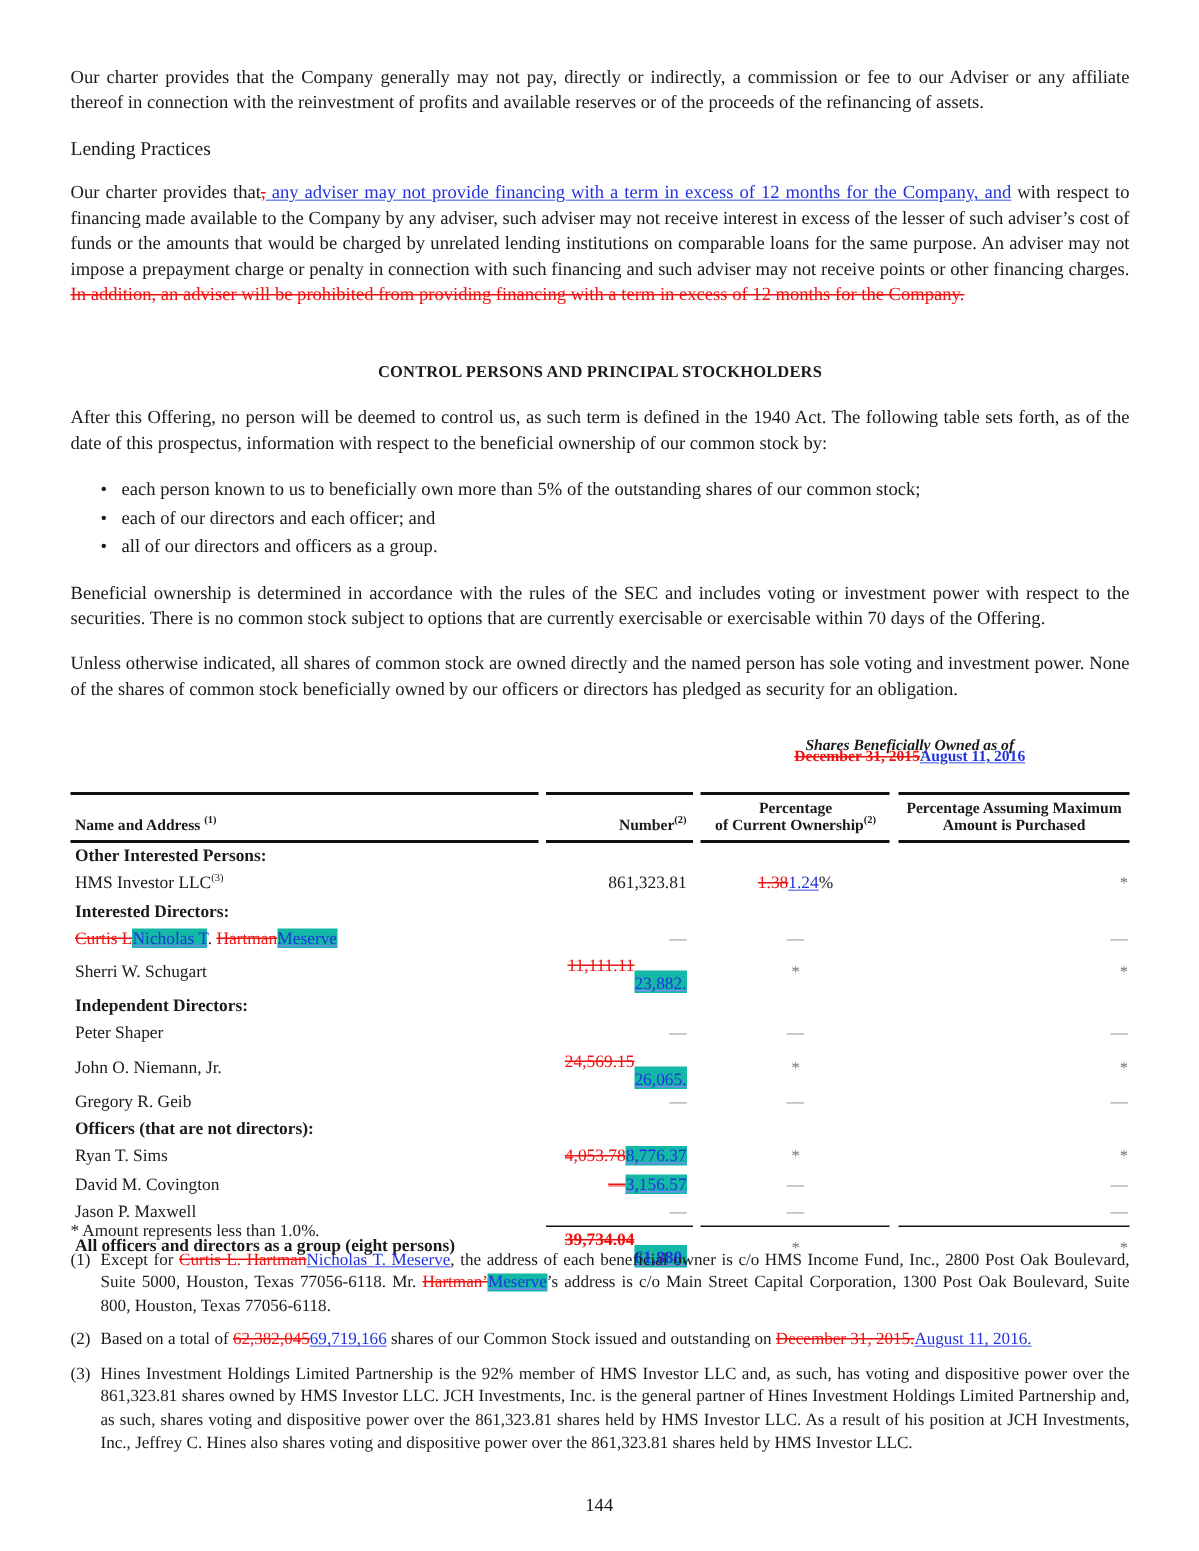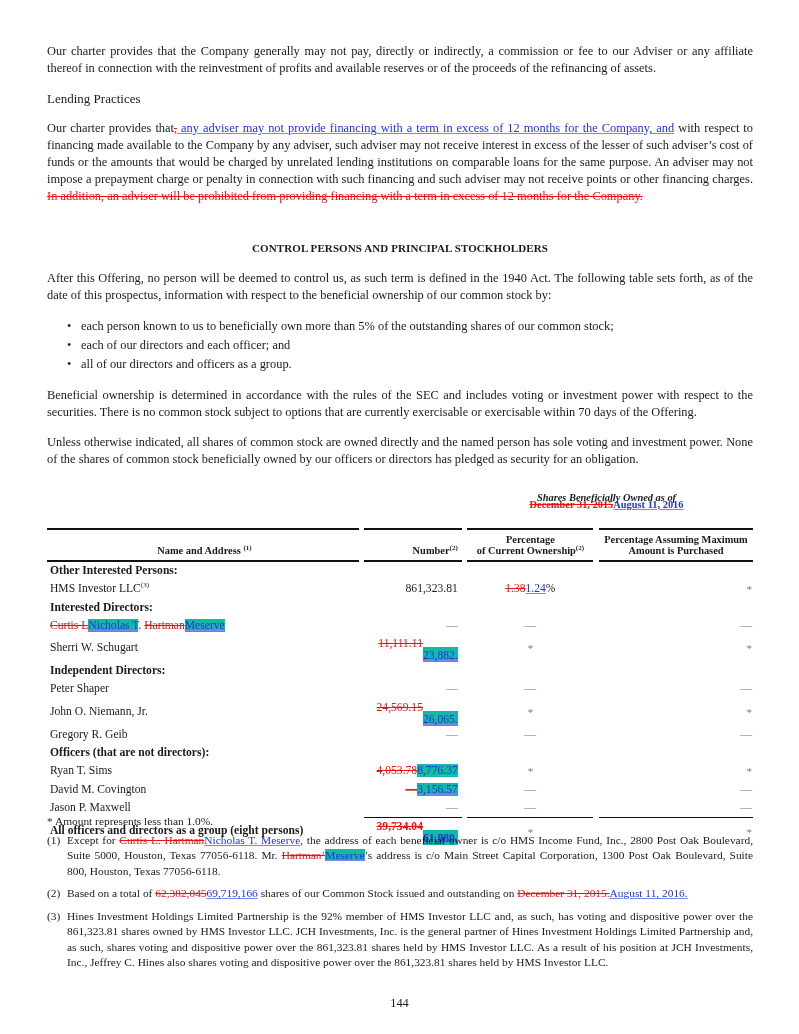--- a/index.html
+++ b/index.html
@@ -17,21 +17,21 @@
     .ins { color: #2233dd; text-decoration: underline; text-decoration-color: #7788ee; }
     .ins-hl { background: #14b8a6; margin-top: 12px; }
     ul.bullets { list-style: none; margin: 0 0 14px 0; padding: 0 0 0 20px; }
     ul.bullets li { position: relative; padding-left: 14px; margin-bottom: 2.3px; }
     ul.bullets li::before { content: "•"; position: absolute; left: 0; top: 0; }
     .tbl-wrap { position: relative; margin-top: 20px; font-size: 11.6px; }
     .span-hdr { position: absolute; left: 413px; width: 293px; text-align: center; font-weight: bold; font-size: 10.4px; line-height: 19px; top: 0; font-style: italic; }
     .span-date { position: absolute; left: 413px; width: 293px; text-align: center; font-weight: bold; font-size: 10.4px; top: 8px; line-height: 18px; }
     table { border-collapse: separate; border-spacing: 0; width: 706px; position: absolute; top: 40px; left: 0; }
     th { font-weight: bold; font-size: 10.4px; line-height: 11.5px; vertical-align: bottom; padding: 4px 0 3px 0; border-top: 2px solid #111; border-bottom: 2px solid #111; }
-    th.c-name { text-align: center; width: 312px; padding-left: 3px; }
+    th.c-name { text-align: left; width: 312px; padding-left: 3px; }
     th.c-num { text-align: right; width: 94px; padding-right: 4px; }
     th.c-pct { text-align: center; width: 130px; }
     th.c-max { text-align: center; width: 160px; }
     th.gap, td.gap { width: 6px; border-top: none !important; border-bottom: none !important; padding: 0; }
     td { padding: 0; height: 18.3px; line-height: 18.3px; white-space: nowrap; font-size: 11.6px; }
     td.name { padding-left: 3px; }
     td.cat { font-weight: bold; padding-left: 3px; }
     td.num { text-align: right; padding-right: 4px; }
     td.pct { text-align: center; }
     td.max { text-align: right; padding-right: 1px; }

